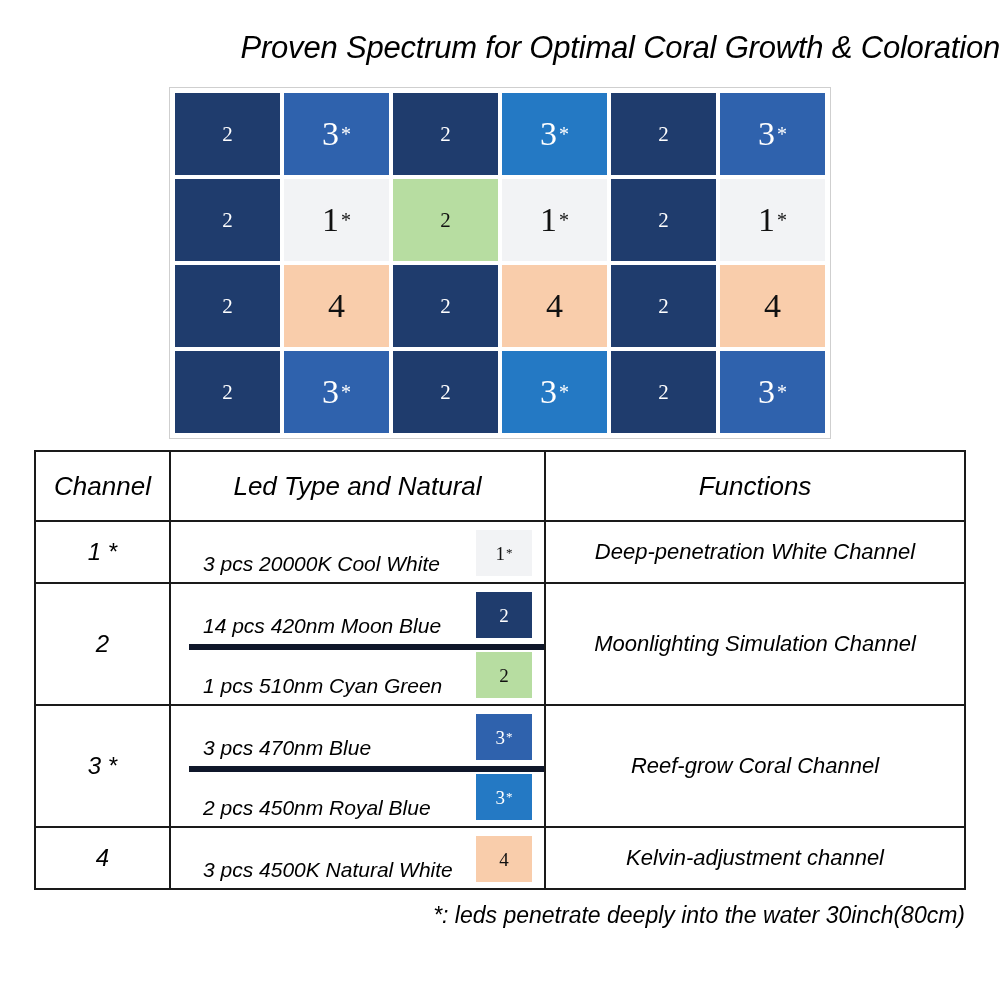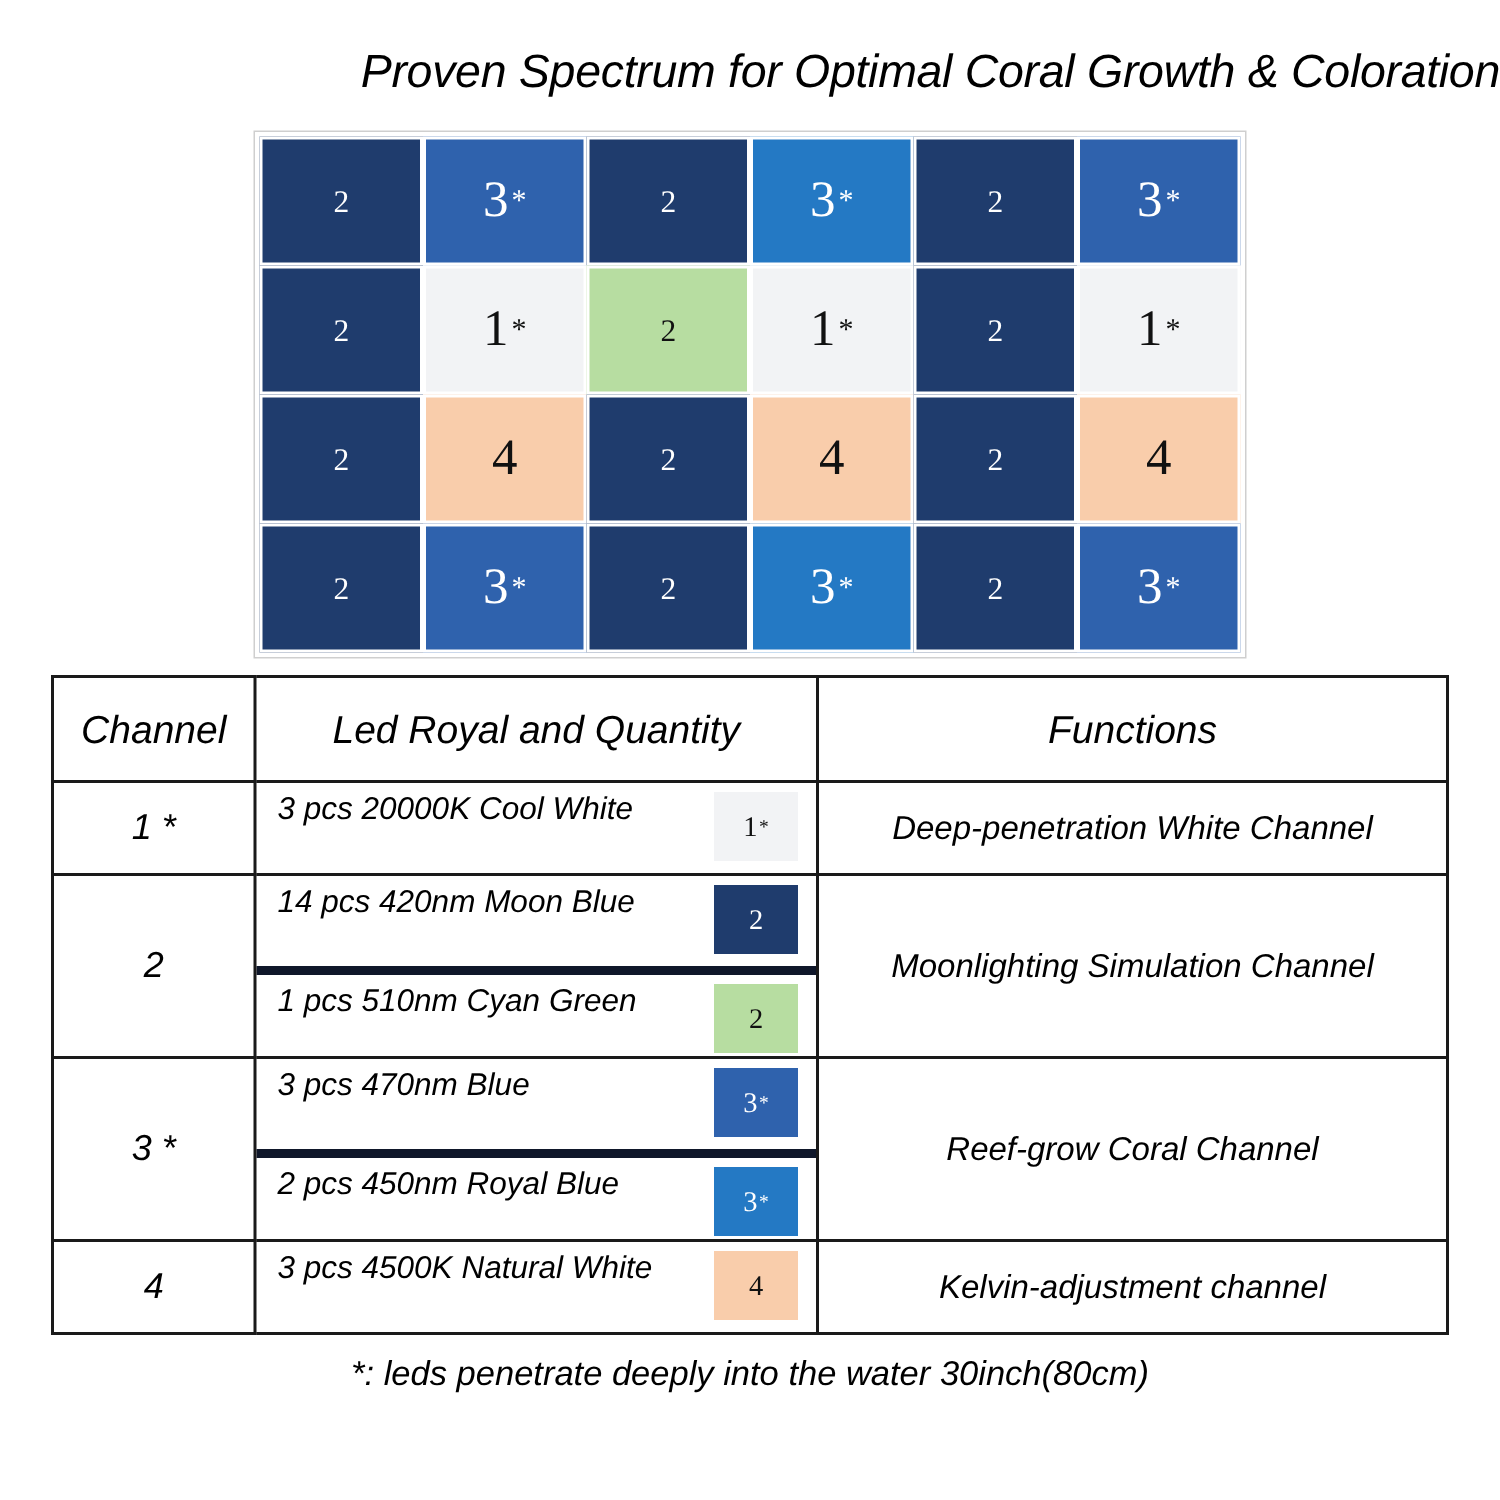--- a/index.html
+++ b/index.html
@@ -96,25 +96,26 @@
     font-size: 22px;
     text-align: center;
     padding: 0 10px;
     margin-left: 35px;
   }
   .ledcell {
     padding: 0;
   }
   .led-row {
     display: flex;
-    align-items: flex-start;
+    align-items: flex-end;
     justify-content: space-between;
     padding: 6px 12px 6px 14px;
     box-sizing: border-box;
     height: 60px;
+    margin-left: 18px;
   }
   .led-row + .led-row {
     border-top: 6px solid #0f172a;
   }
   .led-text {
     font-size: 21px;
     font-style: italic;
     text-align: left;
     white-space: nowrap;
   }
@@ -138,21 +139,21 @@
     font-family: "Liberation Serif", serif;
     font-size: 13px;
     font-style: normal;
     margin-left: 1px;
   }
   .footnote {
     width: 930px;
     margin: 12px auto 0 auto;
     font-size: 23px;
     font-style: italic;
-    text-align: center;
+    text-align: right;
   }
 </style>
 </head>
 <body>
 
 <div class="title">Proven Spectrum for Optimal Coral Growth &amp; Coloration</div>
 
 <div class="grid-wrap">
   <div class="grid" id="led-grid">
       <div class="cell small c-moonblue">
@@ -241,21 +242,21 @@
 
 <table class="spec">
   <colgroup>
     <col class="col-channel">
     <col class="col-led">
     <col class="col-func">
   </colgroup>
   <thead>
     <tr>
       <th>Channel</th>
-      <th>Led Royal and Quantity</th>
+      <th>Led Type and Natural</th>
       <th>Functions</th>
     </tr>
   </thead>
   <tbody id="spec-body">
       <tr>
         <td class="ch">1 *</td>
         <td class="ledcell">
           <div class="led-row">
             <div class="led-text">3 pcs 20000K Cool White</div>
             <div class="swatch c-white">

